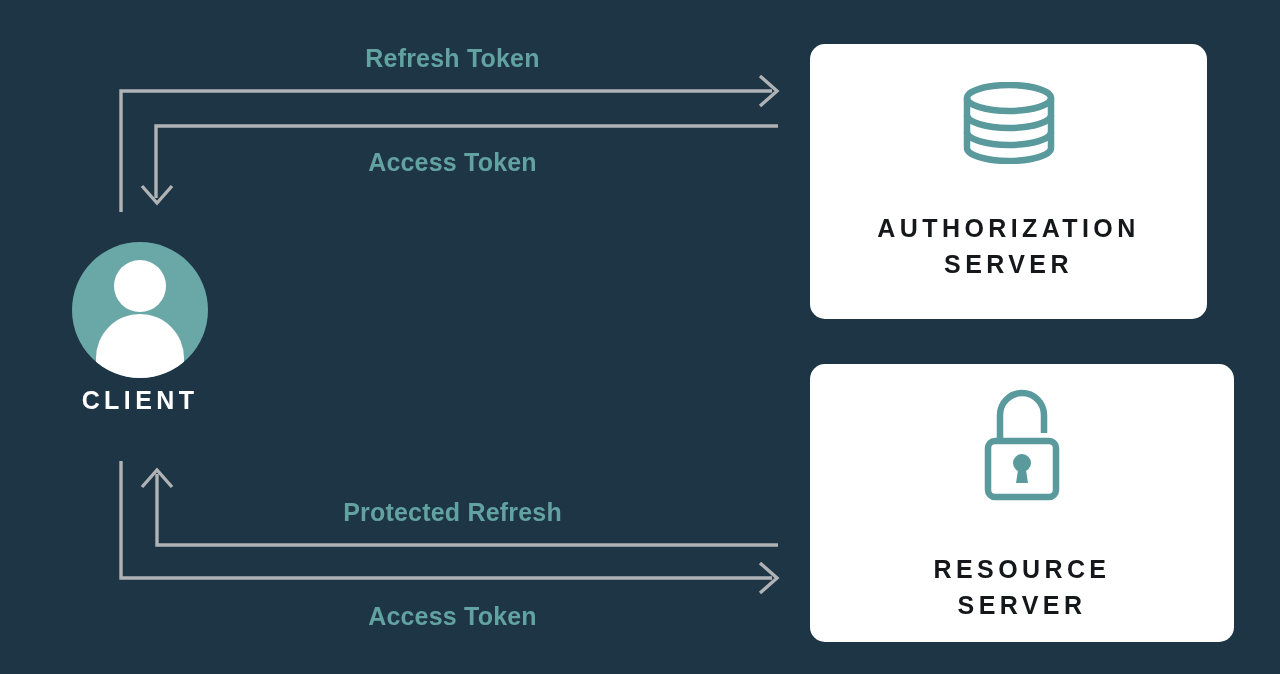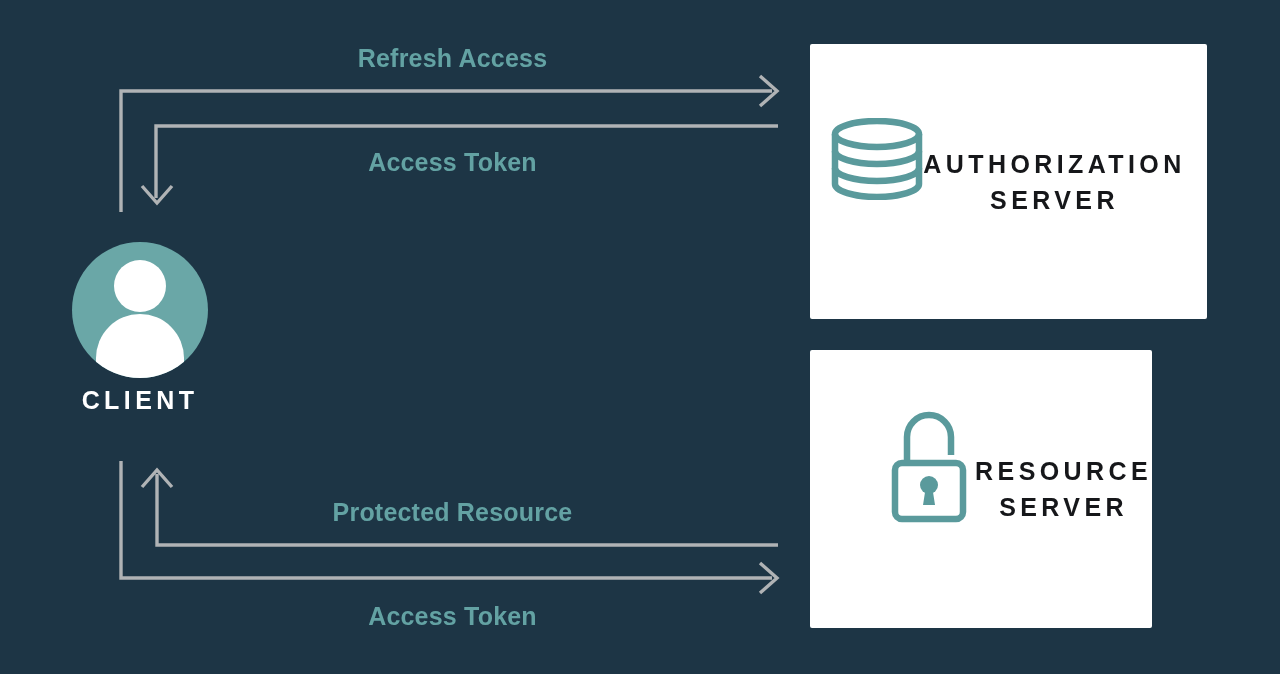--- a/index.html
+++ b/index.html
@@ -33,28 +33,28 @@
     text-align: center;
   }
   #lbl-refresh-token { left: 0; top: 44px; width: 905px; }
   #lbl-access-token-top { left: 0; top: 148px; width: 905px; }
   #lbl-protected-resource { left: 0; top: 498px; width: 905px; }
   #lbl-access-token-bottom { left: 0; top: 602px; width: 905px; }
 
   .card {
     position: absolute;
     background: #ffffff;
-    border-radius: 2px;
+    border-radius: 15px;
     display: flex;
-    flex-direction: row;
+    flex-direction: column;
     align-items: center;
     justify-content: center;
   }
   #card-auth { left: 810px; top: 44px; width: 397px; height: 275px; }
-  #card-resource { left: 810px; top: 350px; width: 342px; height: 278px; justify-content: flex-end; }
+  #card-resource { left: 810px; top: 364px; width: 424px; height: 278px; }
 
   .card-title {
     color: #16171a;
     font-family: "Liberation Sans", sans-serif;
     font-weight: bold;
     font-size: 25px;
     letter-spacing: 4.4px;
     line-height: 36px;
     text-align: center;
     text-transform: uppercase;
@@ -134,25 +134,25 @@
       </g>
 
       <g>
         <path d="M121,461 L121,578 L772,578"></path>
         <polyline points="760,563 777,578 760,593"></polyline>
       </g>
 
     </g>
   </svg>
 
-  <div class="flow-label" id="lbl-refresh-token">Refresh Access</div>
+  <div class="flow-label" id="lbl-refresh-token">Refresh Token</div>
 
   <div class="flow-label" id="lbl-access-token-top">Access Token</div>
 
-  <div class="flow-label" id="lbl-protected-resource">Protected Resource</div>
+  <div class="flow-label" id="lbl-protected-resource">Protected Refresh</div>
 
   <div class="flow-label" id="lbl-access-token-bottom">Access Token</div>
 
   <div id="client-node">
     <div id="client-avatar">
       <div class="head"></div>
       <div class="body"></div>
     </div>
     <div id="client-label">CLIENT</div>
   </div>

